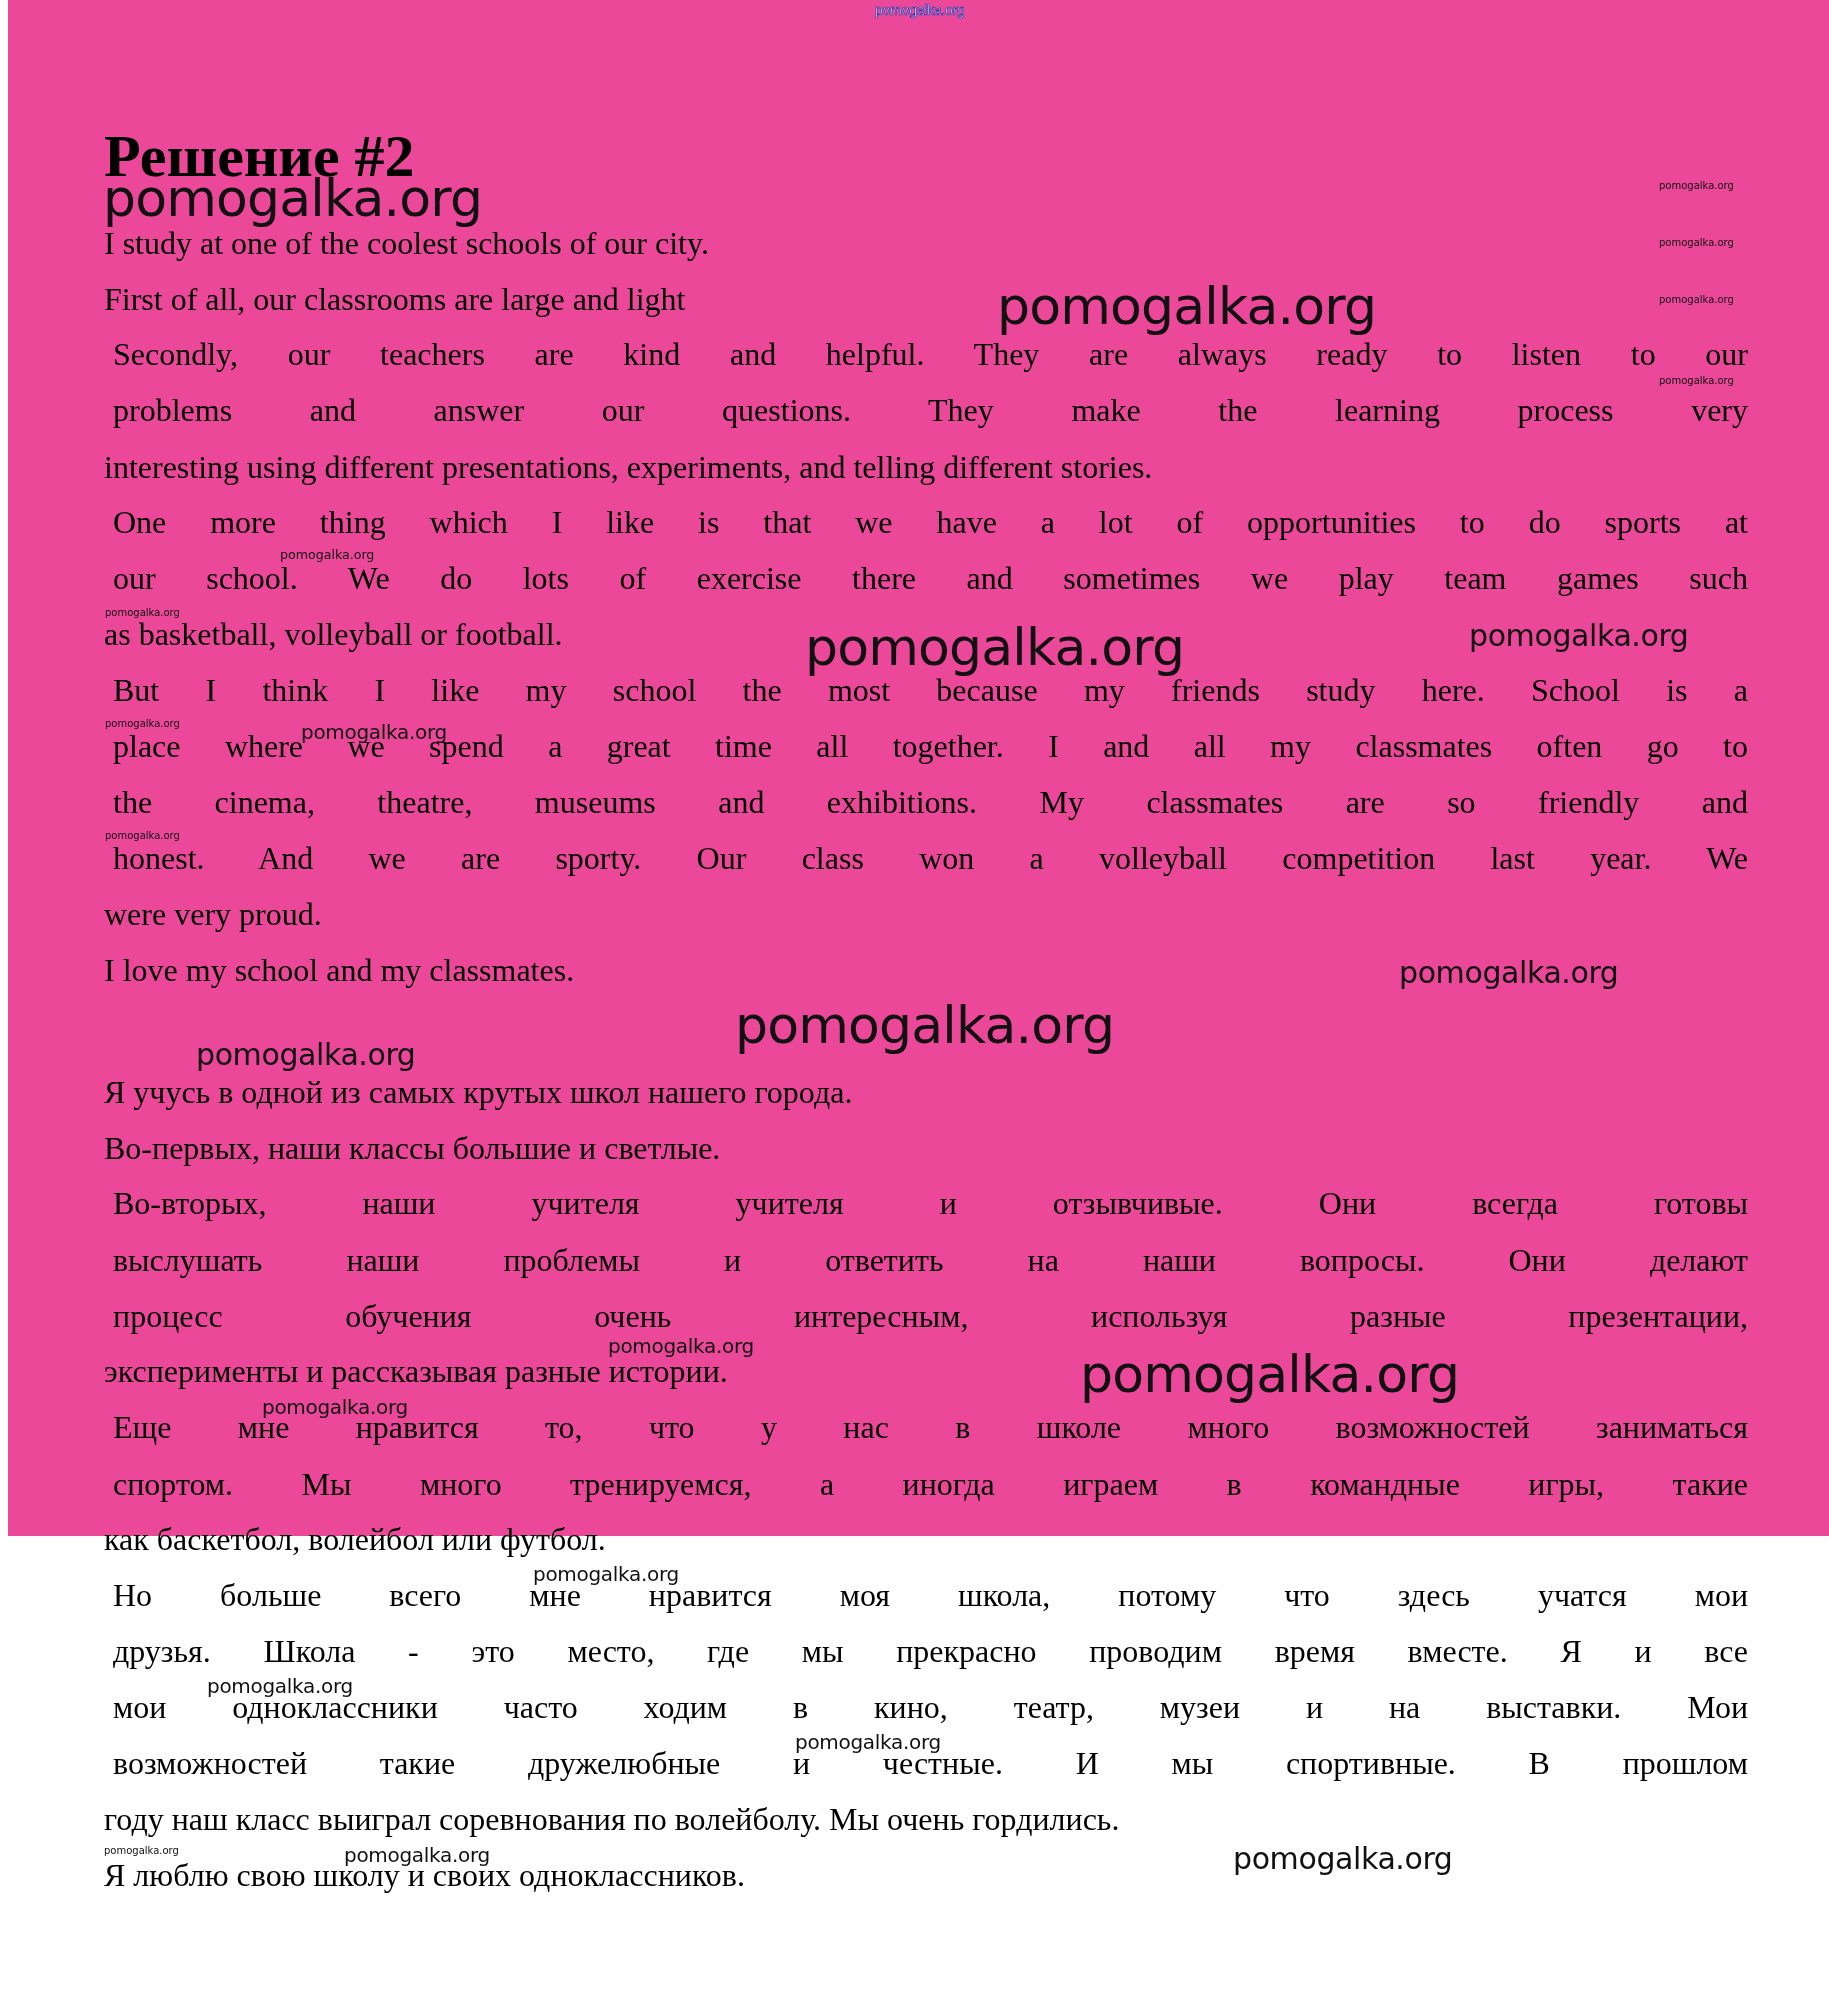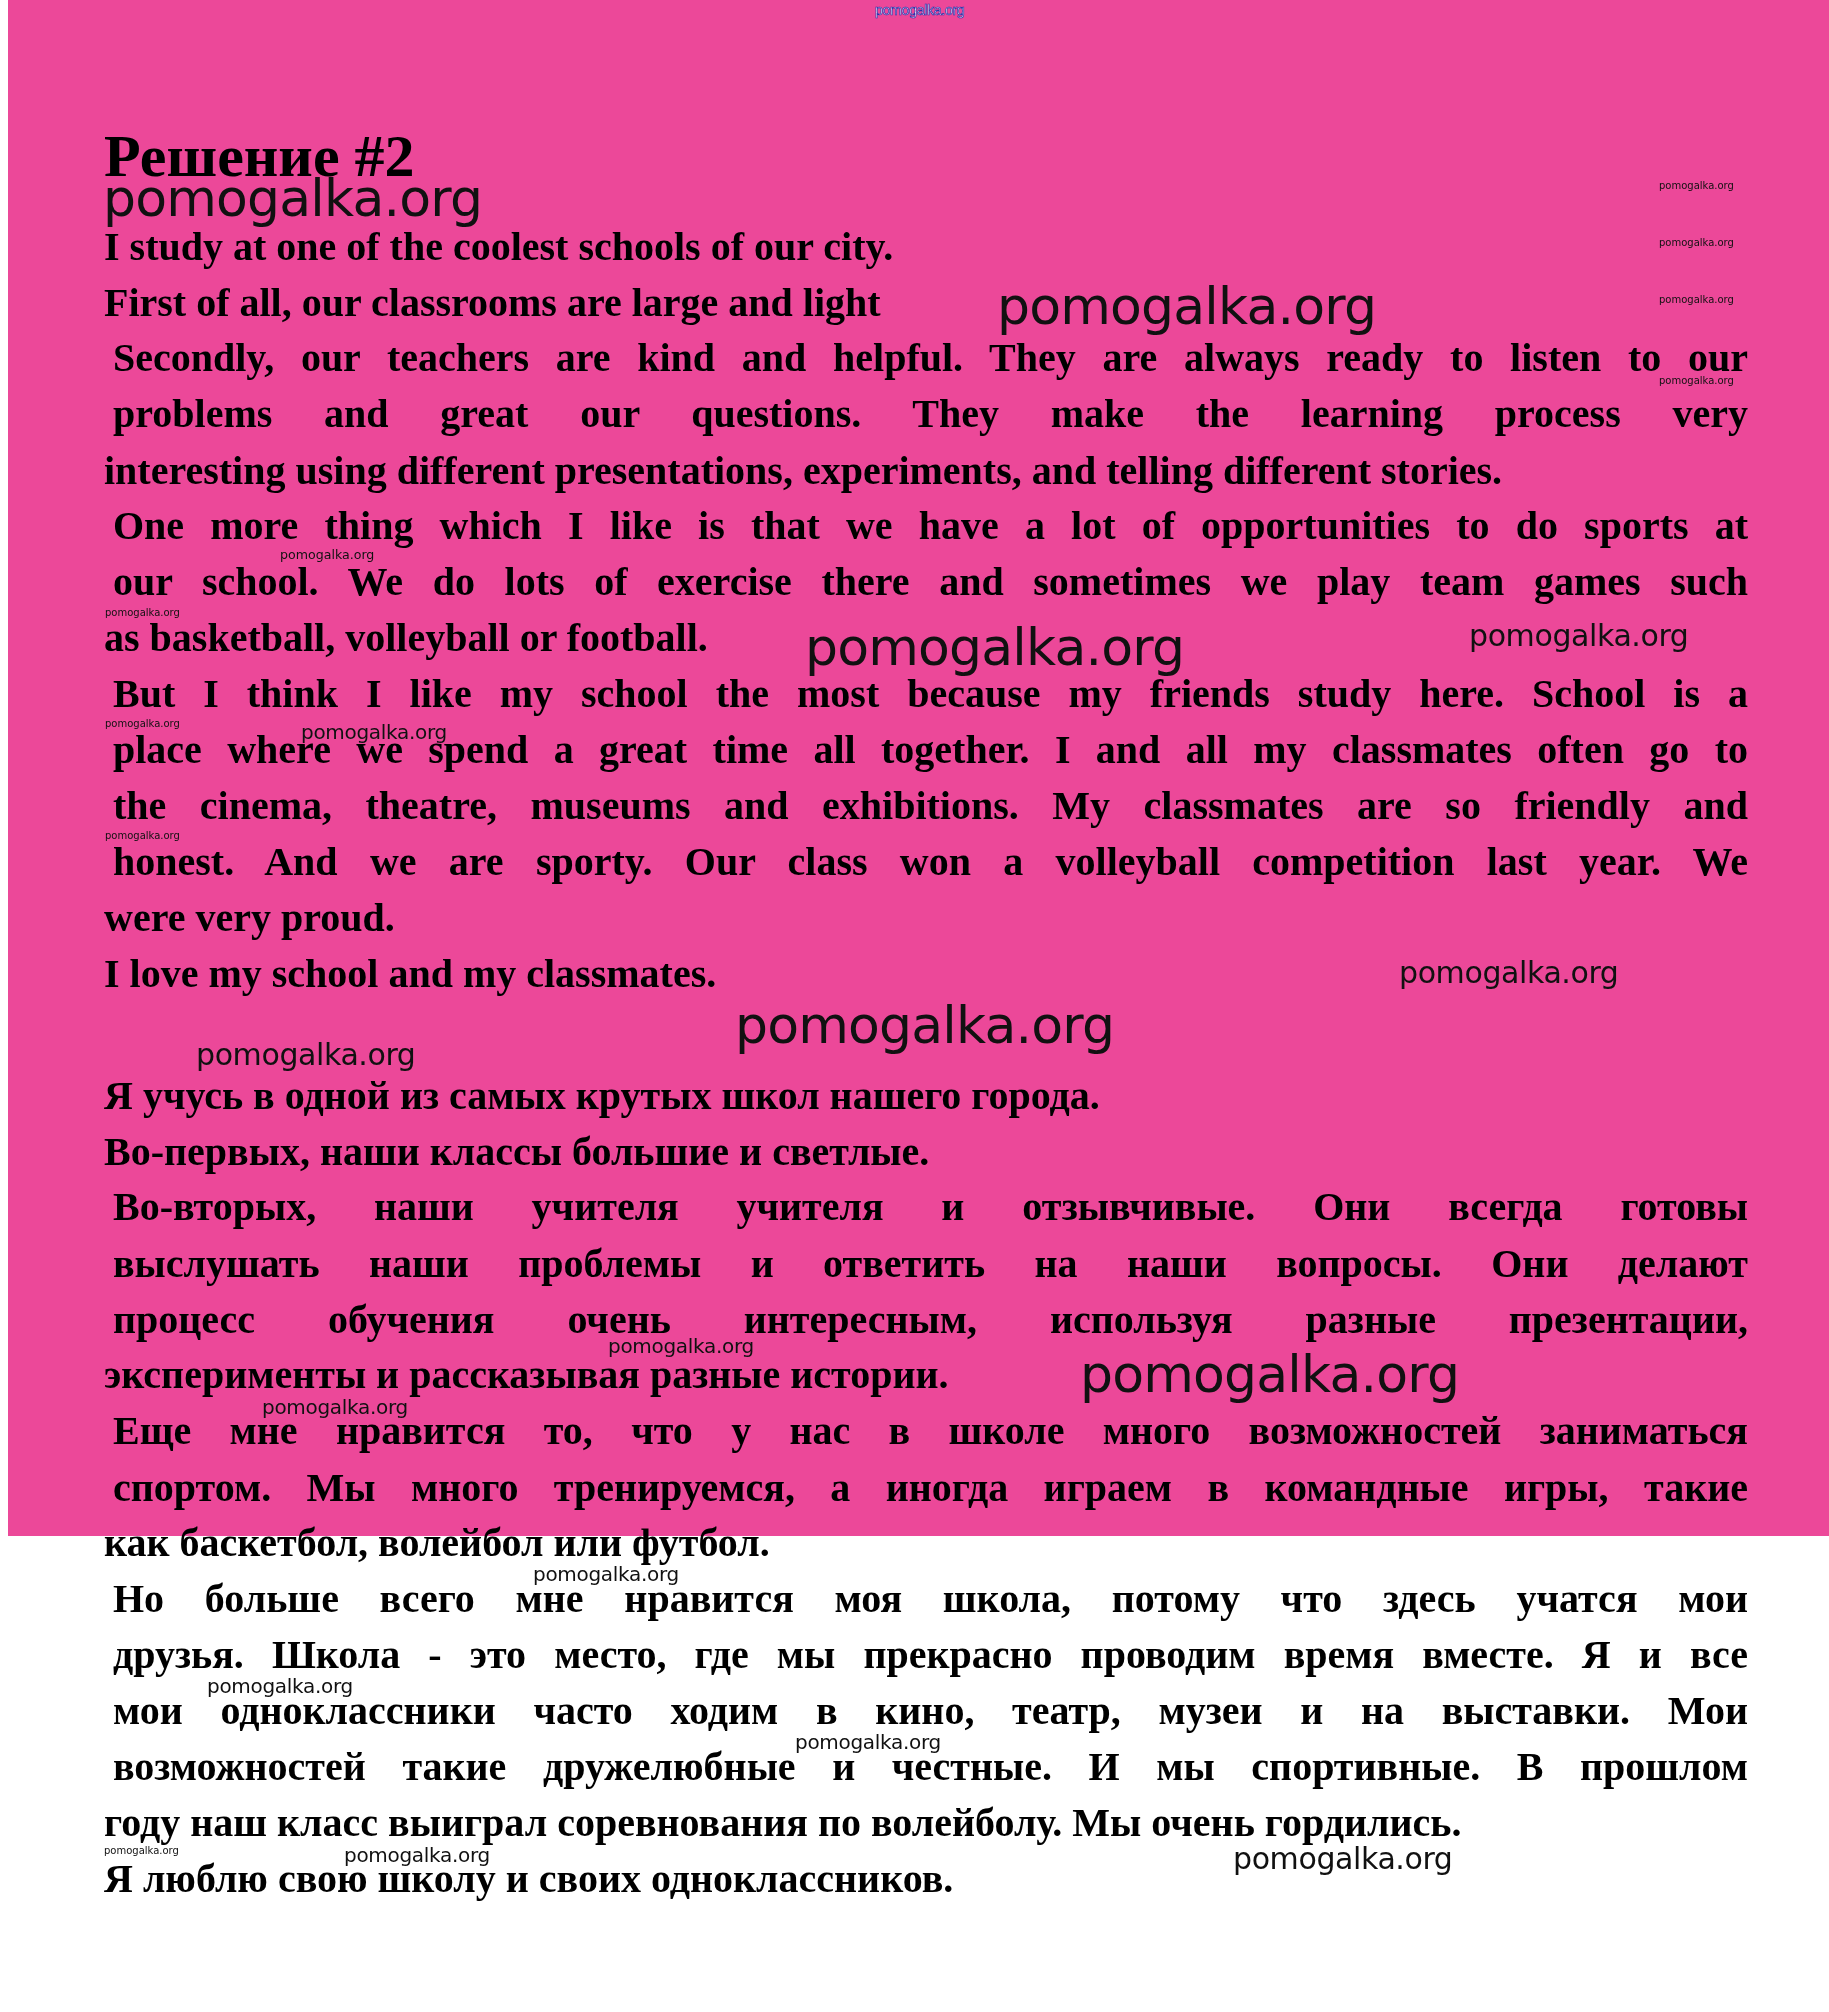--- a/index.html
+++ b/index.html
@@ -2,42 +2,42 @@
 <html style="font-size:13.4px"><head>
 <meta charset="utf-8">
 <style>
   html, body { margin: 0; padding: 0; background: #ffffff; }
   body { width: 1829px; height: 2012px; position: relative; overflow: hidden; }
   .page { position: absolute; left: 8px; top: 0; width: 1829px; height: 1536px; background: #ec4899; }
   .serif { font-family: "Liberation Serif", "DejaVu Serif", serif; color: #000; }
   .wm { position: absolute; font-family: "DejaVu Sans", "Liberation Sans", sans-serif; color: #111; white-space: nowrap; line-height: 1; }
   .wm-top { position: absolute; left: 867px; top: 3.4px; font-family: "Liberation Sans", sans-serif; font-size: 14.3px; color: #fff; -webkit-text-stroke: 0.7px #2a2aa8; letter-spacing: -0.4px; line-height: 1; }
   .heading { position: absolute; left: 96px; top: 126px; font-size: 60px; font-weight: bold; line-height: 1; }
-  .line { position: absolute; left: 96px; width: 1635px; font-size: 40px; line-height: 1; white-space: nowrap; font-weight: bold; }
+  .line { position: absolute; left: 96px; width: 1635px; font-size: 32px; line-height: 1; white-space: nowrap; }
   .justify { text-align: justify; text-align-last: justify; white-space: normal; margin-left: 9px; }
   .wm-xl { font-size: 52px; font-weight: normal; letter-spacing: -0.8px; }
   .wm-m { font-size: 30px; letter-spacing: -0.4px; }
   .wm-s { font-size: 20px; letter-spacing: -0.3px; }
   .wm-xs { font-size: 12.6px; }
   .wm-xxs { font-size: 10px; }
 </style>
 </head>
 <body>
 
 <div class="page">
 
   <div class="wm-top">pomogalka.org</div>
 
   <div class="heading serif">Решение #2</div>
 
   <div>
     <div class="line serif" style="top:227px">I study at one of the coolest schools of our city.</div>
     <div class="line serif" style="top:283px">First of all, our classrooms are large and light</div>
     <div class="line serif justify" style="top:338px">Secondly, our teachers are kind and helpful. They are always ready to listen to our</div>
-    <div class="line serif justify" style="top:394px">problems and great our questions. They make the learning process very</div>
+    <div class="line serif justify" style="top:394px">problems and answer our questions. They make the learning process very</div>
     <div class="line serif" style="top:451px">interesting using different presentations, experiments, and telling different stories.</div>
     <div class="line serif justify" style="top:506px">One more thing which I like is that we have a lot of opportunities to do sports at</div>
     <div class="line serif justify" style="top:562px">our school. We do lots of exercise there and sometimes we play team games such</div>
     <div class="line serif" style="top:618px">as basketball, volleyball or football.</div>
     <div class="line serif justify" style="top:674px">But I think I like my school the most because my friends study here. School is a</div>
     <div class="line serif justify" style="top:730px">place where we spend a great time all together. I and all my classmates often go to</div>
     <div class="line serif justify" style="top:786px">the cinema, theatre, museums and exhibitions. My classmates are so friendly and</div>
     <div class="line serif justify" style="top:842px">honest. And we are sporty. Our class won a volleyball competition last year. We</div>
     <div class="line serif" style="top:898px">were very proud.</div>
     <div class="line serif" style="top:954px">I love my school and my classmates.</div>

